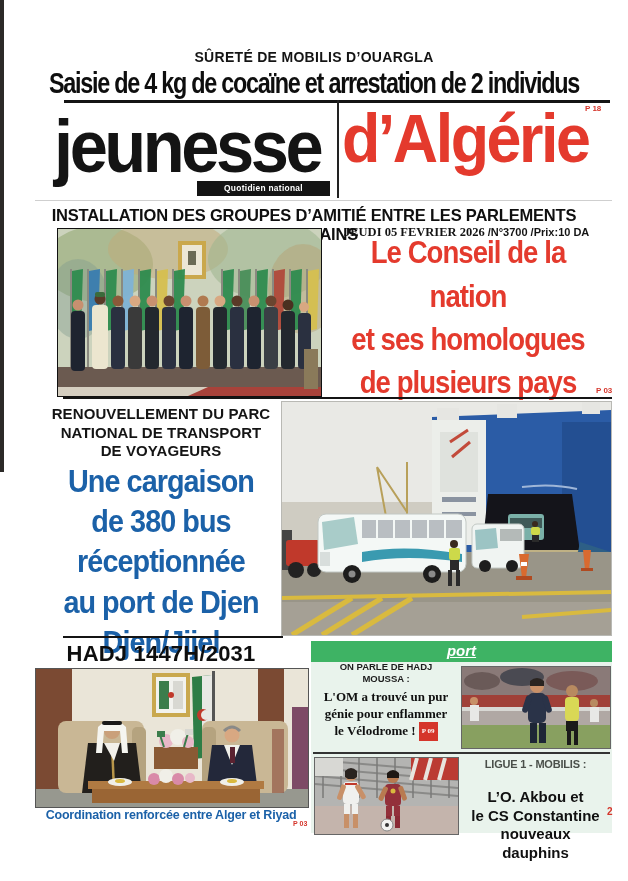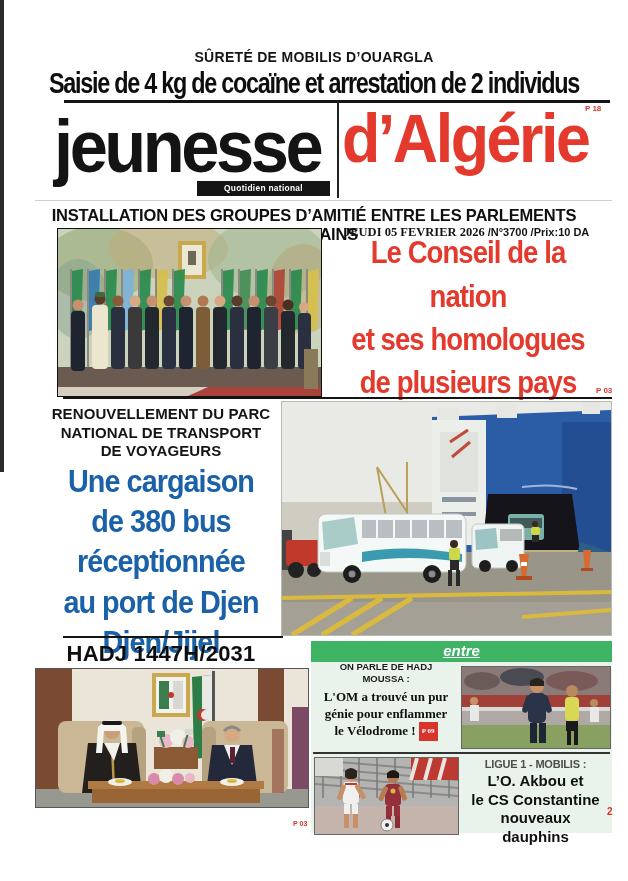--- a/index.html
+++ b/index.html
@@ -73,21 +73,21 @@
   .s1-text{position:absolute;left:3px;top:20px;width:144px;text-align:center;}
   .s1-kicker{font-size:9.5px;line-height:12px;font-weight:bold;color:#1c1c1c;white-space:pre-line;}
   .s1-headline{margin-top:3px;font-size:13px;line-height:17px;font-weight:bold;color:#101010;white-space:pre-line;font-family:Liberation Serif, serif;}
   .pbadge{display:inline-block;background:var(--page-ref-red,#d5352b);color:#fff;font-size:7px;
     font-weight:bold;padding:1px 3px;vertical-align:2px;}
   .sport-photo1{position:absolute;left:150px;top:25px;width:148px;height:81px;border:1px solid #666;overflow:hidden;}
   .sport-divider{position:absolute;left:2px;top:111px;width:297px;height:1.5px;background:#333;}
   .sport-photo2{position:absolute;left:3px;top:116px;width:143px;height:76px;border:1px solid #666;overflow:hidden;}
   .s2-text{position:absolute;left:150px;top:117px;width:149px;text-align:center;}
   .s2-kicker{font-size:11px;font-weight:bold;color:#4a4f4a;letter-spacing:-.2px;}
-  .s2-headline{margin-top:2px;font-size:15px;line-height:18.5px;font-weight:bold;color:#101010;white-space:pre-line;text-align:center;}
+  .s2-headline{margin-top:18px;font-size:15px;line-height:18.5px;font-weight:bold;color:#101010;white-space:pre-line;text-align:center;}
   .page-num{left:607px;top:806px;font-size:10px;font-weight:bold;color:var(--page-ref-red,#d5352b);}
 </style>
 </head>
 <body>
 
 <div id="paper">
 
   <div class="abs edge-left"></div>
   <div class="abs regmark"></div>
 
@@ -332,25 +332,26 @@
         <circle cx="142" cy="110" r="6" fill="#d98aa8"></circle>
         <circle cx="154" cy="109" r="5" fill="#e8b8c8"></circle>
       <ellipse cx="84" cy="113" rx="12" ry="4" fill="#f0efe8"></ellipse>
         <ellipse cx="196" cy="113" rx="12" ry="4" fill="#f0efe8"></ellipse>
       <ellipse cx="84" cy="112" rx="5" ry="2" fill="#d9b93f"></ellipse>
         <ellipse cx="196" cy="112" rx="5" ry="2" fill="#d9b93f"></ellipse>
       <rect x="236" y="60" width="12" height="64" fill="#8a4a3a" opacity=".6"></rect>
     </svg>
   </div>
 
+  <div class="abs hadj-caption center">Coordination renforcée entre Alger et Riyad</div>
   <div class="abs pref p03b">P 03</div>
 
   <div class="abs sport">
     <div class="sport-banner">
-      <span>entre</span>
+      <span>port</span>
     </div>
 
     <div class="s1-text">
       <div class="s1-kicker">ON PARLE DE HADJ
 MOUSSA :</div>
       <div class="s1-headline"><span>L'OM a trouvé un pur
 génie pour enflammer
 le Vélodrome !</span> <span class="pbadge">P 09</span></div>
     </div>
 

